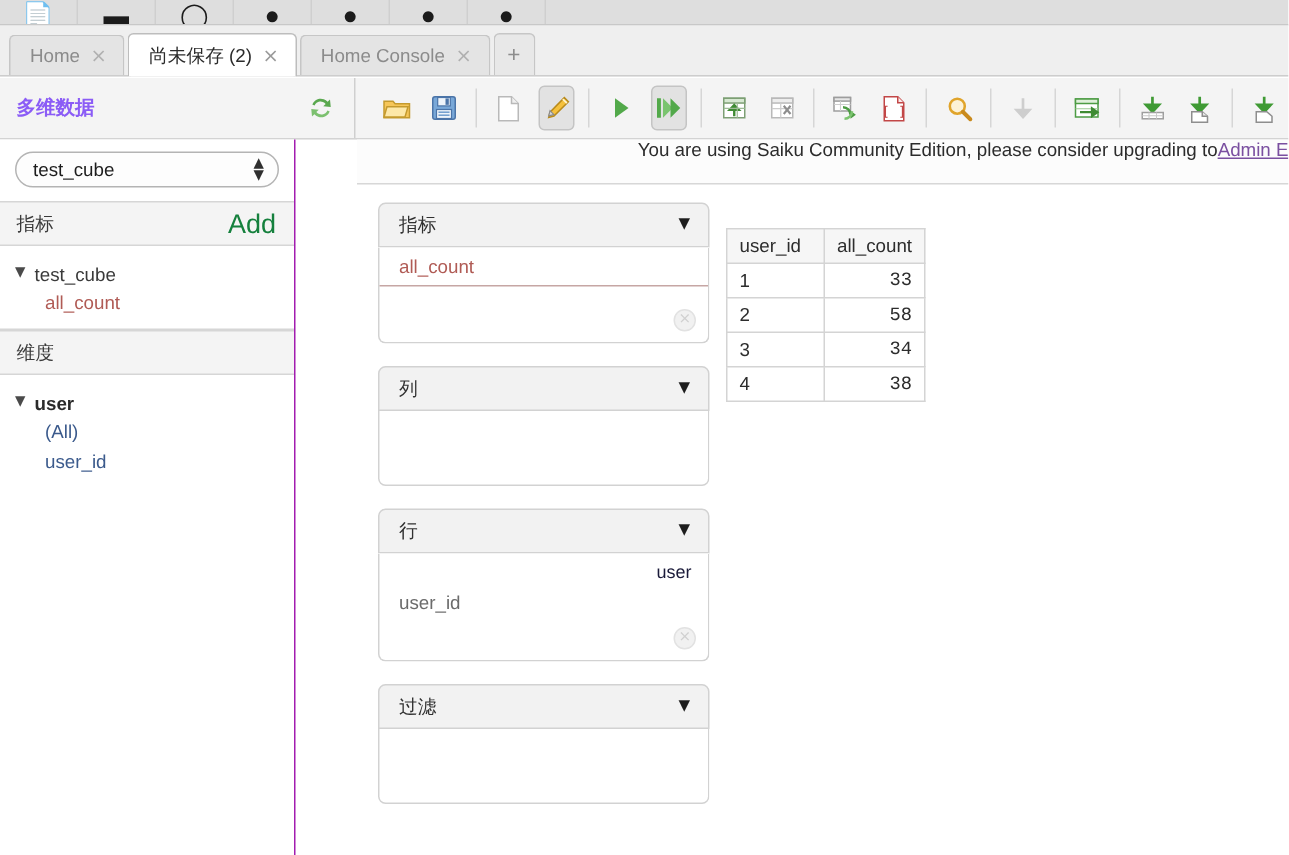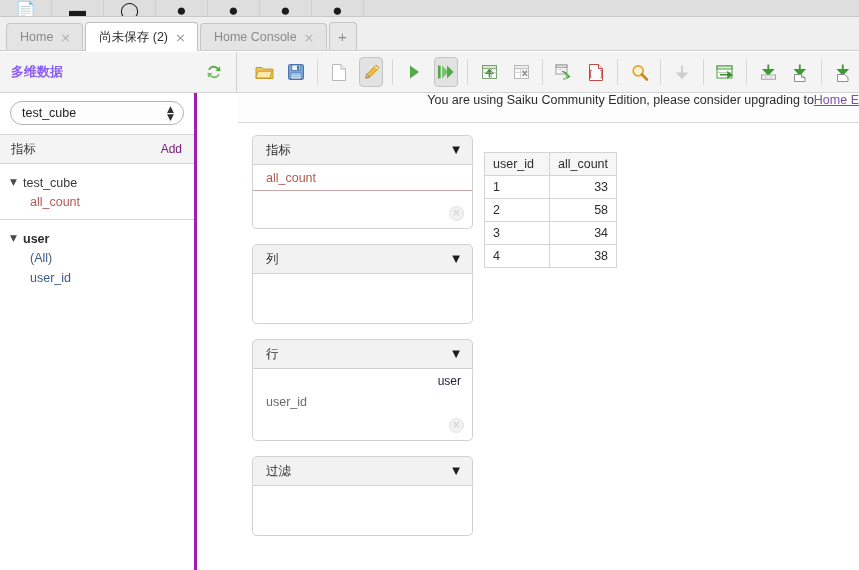--- a/index.html
+++ b/index.html
@@ -119,21 +119,21 @@
     font-size: 12.5px; color: #2c2c2c;
     overflow: hidden; white-space: nowrap;
   }
   .banner .btxt { padding-right: 0; }
   .banner a { color: #7a4fa0; text-decoration: underline; }
 
   
   .sidebar {
     position: absolute; left: 0; top: 93px; width: 197px; bottom: 0;
     background: #ffffff;
-    border-right: 3px solid #a21caf;
+    border-right: 1px solid #a21caf;
     box-sizing: border-box;
   }
   .cube-select-wrap { padding: 8px 10px 9px 10px; }
   .cube-select {
     position: relative;
     width: 100%; height: 24px; box-sizing: border-box;
     border: 1px solid #b4b4b4; border-radius: 12px;
     background: #fdfdfd;
     display: flex; align-items: center;
     padding: 0 22px 0 11px;
@@ -147,21 +147,21 @@
   .sec-header {
     height: 30px; box-sizing: border-box;
     background: #f4f4f4;
     border-top: 1px solid #d6d6d6;
     border-bottom: 1px solid #d6d6d6;
     display: flex; align-items: center; justify-content: space-between;
     padding: 0 12px 0 11px;
     font-size: 12.5px; color: #3a3a3a;
   }
   .sec-header .lbl { font-family: "DejaVu Sans", sans-serif; }
-  .sec-header .add { color: #701a75; font-size: 12px; }
+  .sec-header .add { color: #15803d; font-size: 18px; }
   .tree { padding: 9px 0 7px 0; }
   .tree-row { display: flex; align-items: center; height: 19px; padding-left: 10px; }
   .tree-row .caret {
     width: 13px; color: #4a4a4a; font-size: 9px; line-height: 1;
     font-family: "DejaVu Sans", sans-serif;
   }
   .tree-row .node { font-size: 12.5px; color: #3a3a3a; }
   .tree-row.dim-root .node { font-weight: bold; color: #2b2b2b; }
   .tree-row.child { padding-left: 30px; height: 20px; }
   .tree-row.child .node { color: #3b5a8c; }
@@ -225,21 +225,21 @@
     padding: 3px 8px;
     height: 16px;
   }
   table.pivot th {
     background: #f6f6f6;
     color: #2d2d2d;
     font-weight: normal;
     text-align: left;
   }
   table.pivot td.rowhdr { background: #ffffff; color: #2d2d2d; text-align: left; width: 48px; }
-  table.pivot td.val { background: #ffffff; color: #2d2d2d; text-align: right; width: 50px; }
+  table.pivot td.val { background: #ffffff; color: #2d2d2d; text-align: right; width: 50px; font-family: Liberation Mono, monospace; }
 </style>
 </head>
 <body>
 
 <div id="app">
 
   <div class="browser-iconbar">
     <div class="bi-cell">
         <span class="bi-glyph">📄</span>
       </div>
@@ -470,21 +470,21 @@
           <path d="M3.5 11.5h7l3.5 3v4h-10.5z" fill="#ffffff" stroke="#8e8e8e"></path>
         </svg>
           </span>
       </div>
 
     </div>
   </div>
 
   <div class="banner">
     <span class="btxt">You are using Saiku Community Edition, please consider upgrading to </span>
-      <a href="#">Home E</a>
+      <a href="#">Admin E</a>
   </div>
 
   <div class="sidebar">
 
     <div class="cube-select-wrap">
       <div class="cube-select">
         <span>test_cube</span>
         <span class="spin">▲<br>▼</span>
       </div>
     </div>
@@ -497,20 +497,23 @@
     <div class="tree sec-bottom-line">
       <div class="tree-row">
         <span class="caret">▼</span>
         <span class="node">test_cube</span>
       </div>
       <div class="tree-row child meas">
         <span class="node">all_count</span>
       </div>
     </div>
 
+    <div class="sec-header">
+      <span class="lbl">维度</span>
+    </div>
 
     <div class="tree">
       <div class="tree-row dim-root">
         <span class="caret">▼</span>
         <span class="node">user</span>
       </div>
       <div class="tree-row child">
         <span class="node">(All)</span>
       </div>
       <div class="tree-row child">

